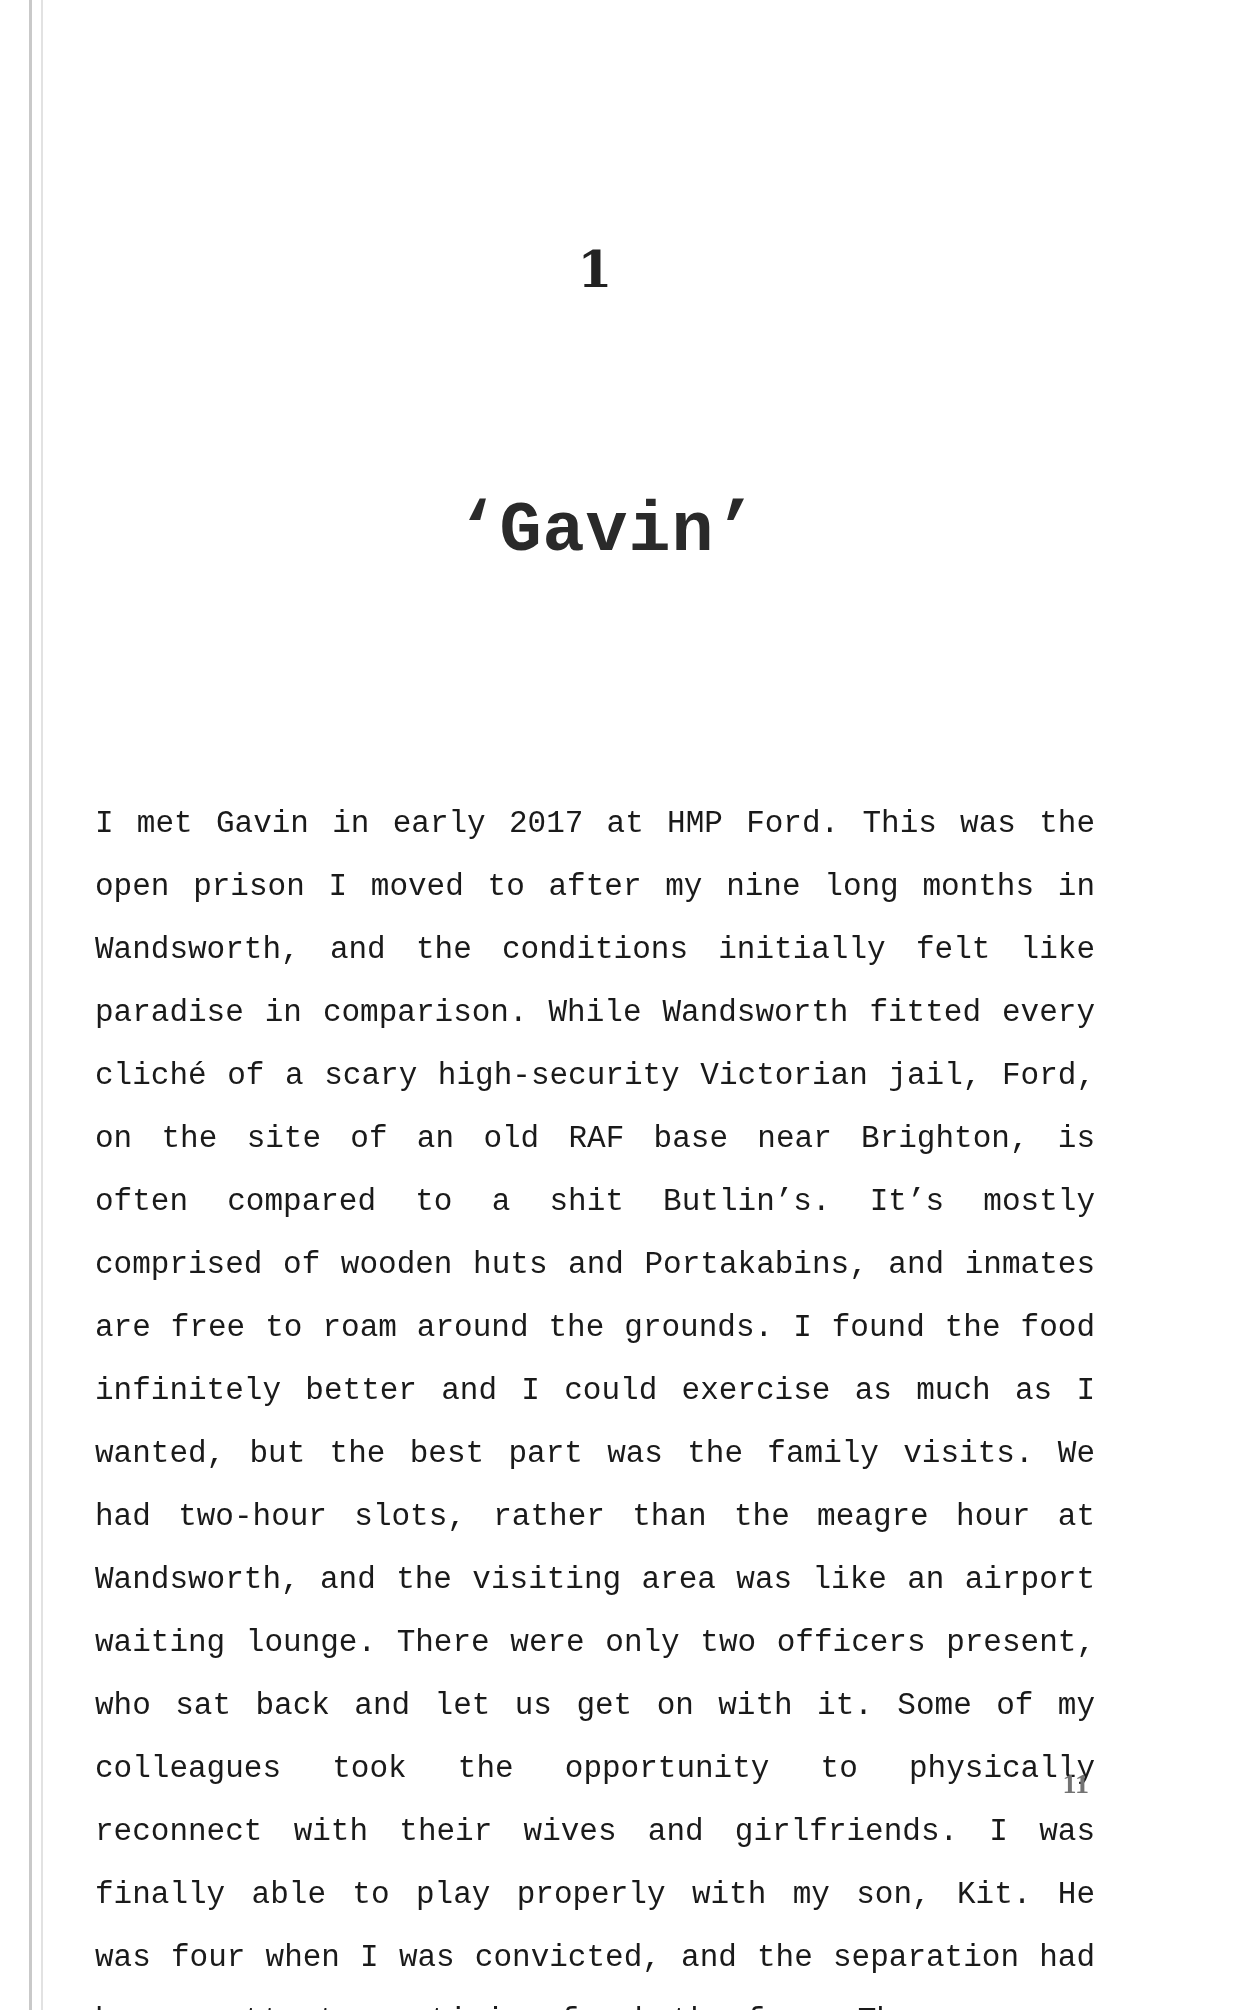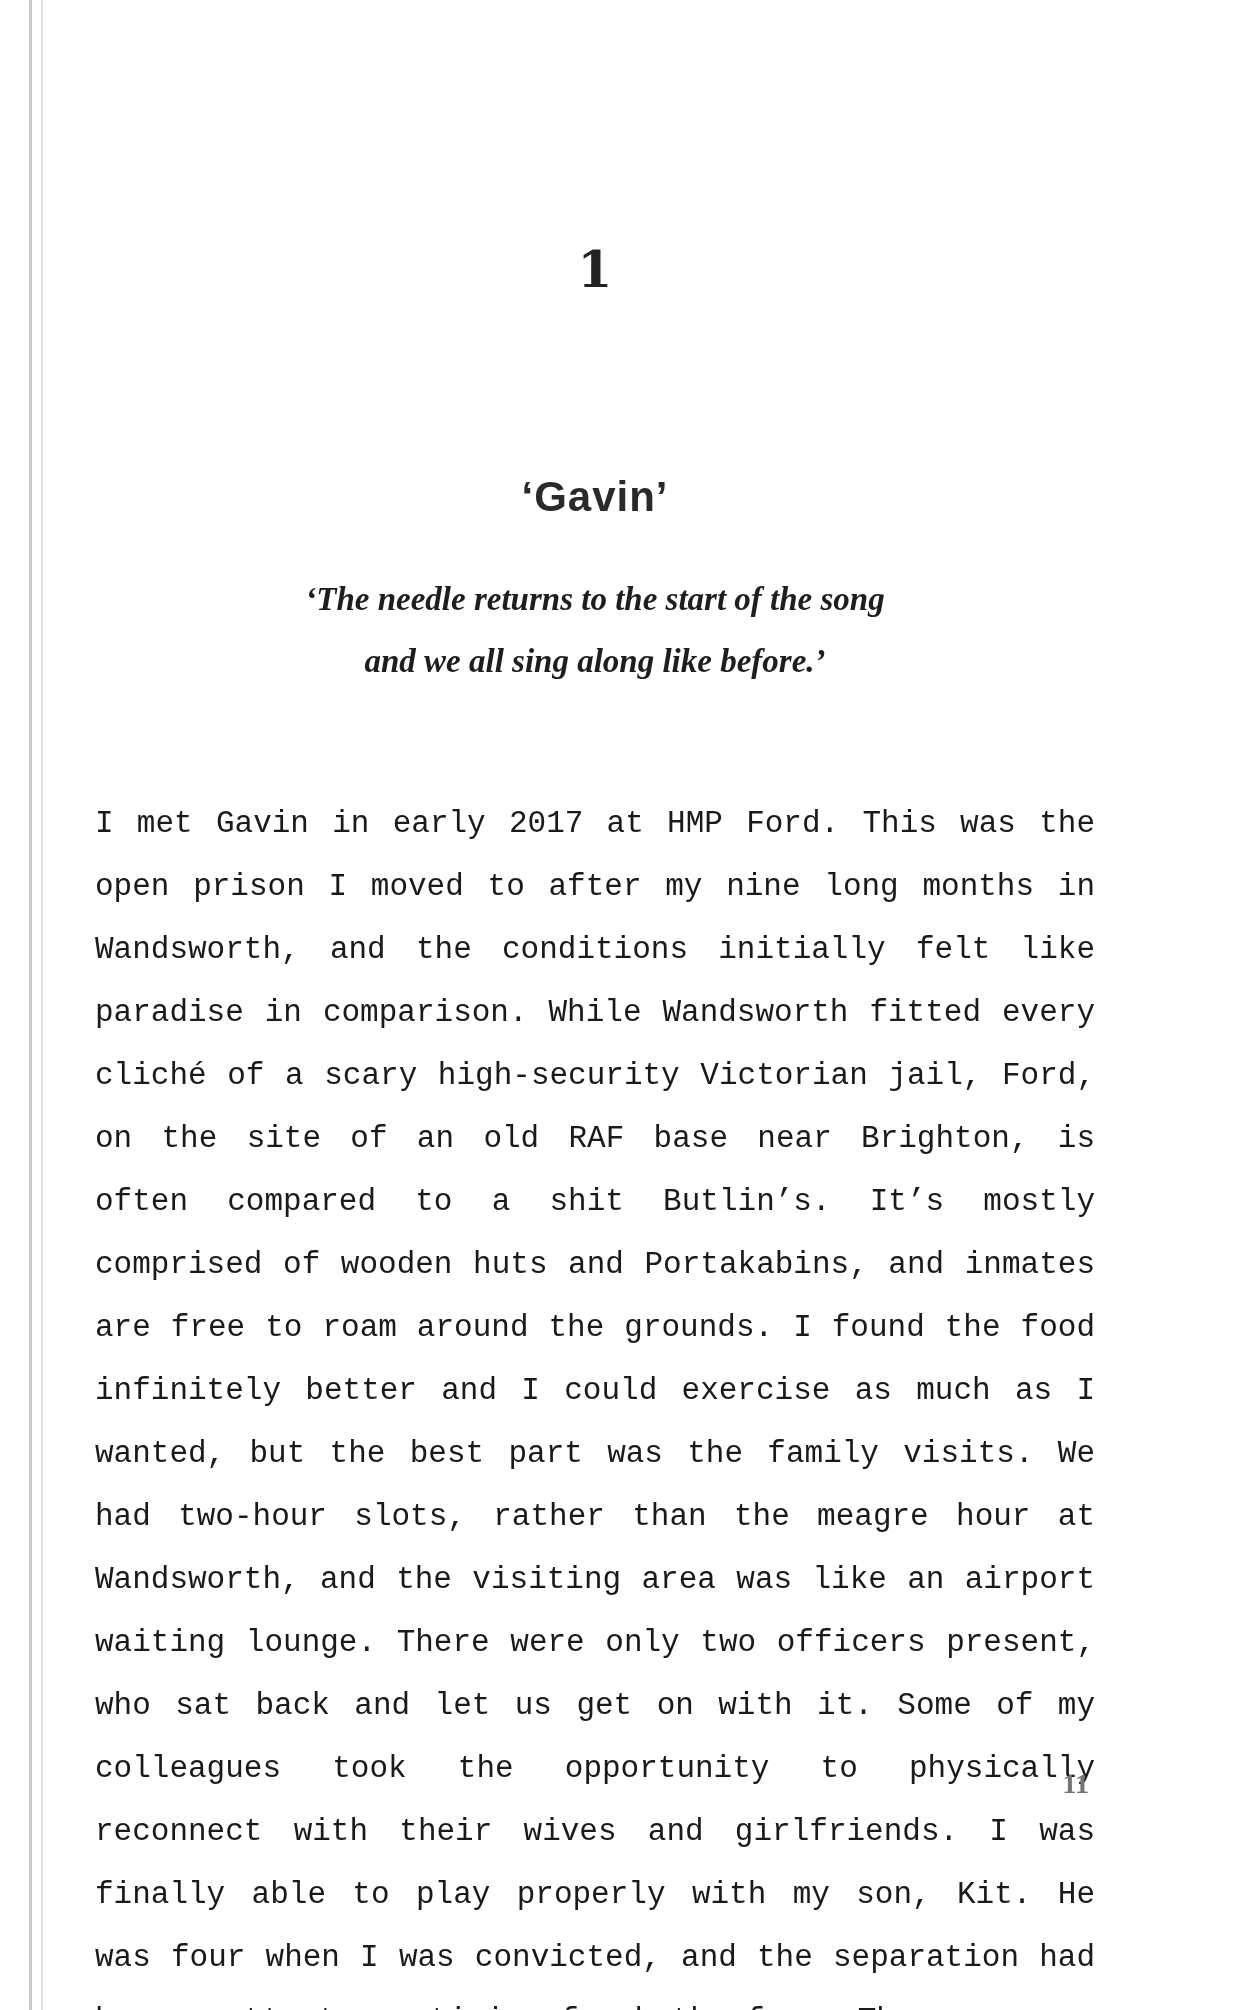--- a/index.html
+++ b/index.html
@@ -47,25 +47,25 @@
     width: 100%;
     text-align: center;
     font-family: "DejaVu Serif", "Liberation Serif", serif;
     font-size: 50px;
     font-weight: 700;
     color: #222222;
   }
   .chapter-title {
     position: absolute;
     top: 445px;
-    left: 0;
+    left: 12px;
     width: 100%;
     text-align: center;
-    font-family: Liberation Sans, sans-serif;
-    font-size: 42px;
+    font-family: Liberation Mono, monospace;
+    font-size: 70px;
     font-weight: 700;
     letter-spacing: 1px;
     color: #2a2a2a;
   }
   .epigraph {
     position: absolute;
     top: 568px;
     left: 0;
     width: 100%;
     text-align: center;
@@ -106,23 +106,19 @@
 
   <div class="scan-line-1"></div>
   <div class="scan-line-2"></div>
 
   <div class="content">
 
     <div class="chapter-number">1</div>
 
     <h1 class="chapter-title">‘Gavin’</h1>
 
-    <div class="epigraph">
-      <div>‘The needle returns to the start of the song</div>
-      <div>and we all sing along like before.’</div>
-    </div>
 
     <p class="body-text">I met Gavin in early 2017 at HMP Ford. This was the open prison I moved to after my nine long months in Wandsworth, and the conditions initially felt like paradise in comparison. While Wandsworth fitted every cliché of a scary high-security Victorian jail, Ford, on the site of an old RAF base near Brighton, is often compared to a shit Butlin’s. It’s mostly comprised of wooden huts and Portakabins, and inmates are free to roam around the grounds. I found the food infinitely better and I could exercise as much as I wanted, but the best part was the family visits. We had two-hour slots, rather than the meagre hour at Wandsworth, and the visiting area was like an airport waiting lounge. There were only two officers present, who sat back and let us get on with it. Some of my colleagues took the opportunity to physically reconnect with their wives and girlfriends. I was finally able to play properly with my son, Kit. He was four when I was convicted, and the separation had been pretty traumatising for both of us. The new</p>
 
     <div class="page-number">11</div>
 
   </div>
 </div>
 
 </body></html>

